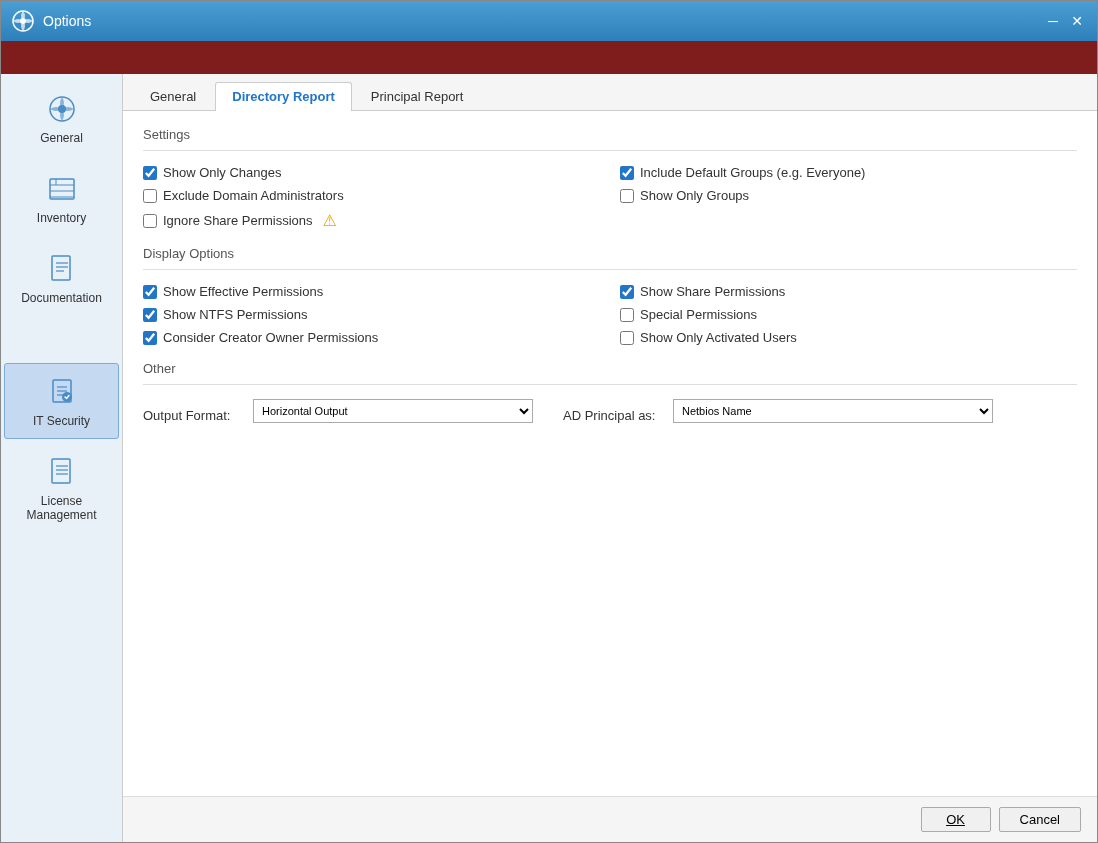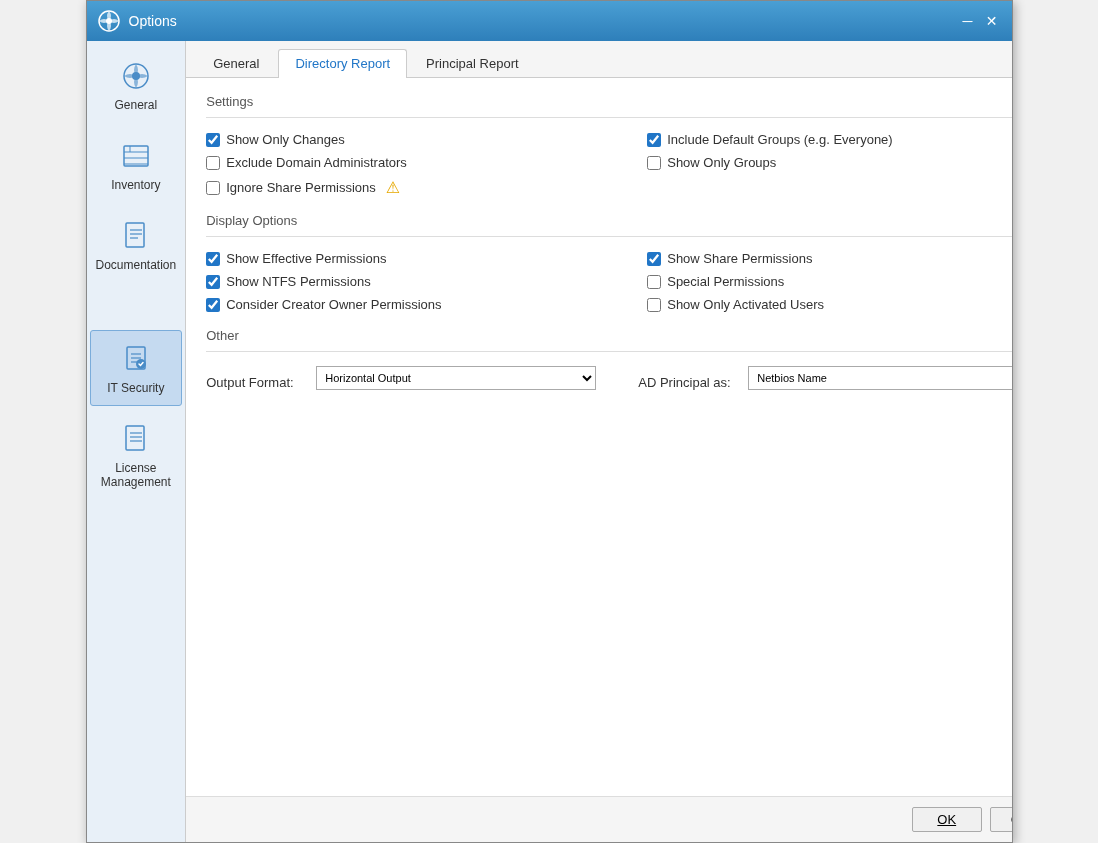--- a/index.html
+++ b/index.html
@@ -6,27 +6,28 @@
     body {
       font-family: 'Segoe UI', Tahoma, Geneva, Verdana, sans-serif;
       font-size: 13px;
       background: #f0f0f0;
       display: flex;
       justify-content: center;
       align-items: center;
       height: 100vh;
     }
     .window {
-      width: 927px;
+      width: 1098px;
       height: 843px;
       background: #7f1d1d;
       border: 1px solid #888;
       box-shadow: 2px 2px 10px rgba(0,0,0,0.3);
       display: flex;
       flex-direction: column;
+      gap: 33px;
     }
     .title-bar {
       background: linear-gradient(to bottom, #4a9fd4, #2e7fba);
       color: #fff;
       height: 40px;
       display: flex;
       align-items: center;
       padding: 0 10px;
       flex-shrink: 0;
     }
@@ -122,21 +123,21 @@
       color: #333;
       border-radius: 3px 3px 0 0;
       margin-right: 2px;
       background: transparent;
     }
     .tab.active {
       background: #fff;
       border-color: #ccc;
       border-bottom-color: #fff;
       color: #2176c7;
-      font-weight: normal;
+      font-weight: bold;
       margin-bottom: -1px;
     }
     .tab-content {
       flex: 1;
       padding: 16px 20px;
       overflow-y: auto;
     }
     .section-header {
       font-size: 13px;
       color: #555;
@@ -401,21 +402,21 @@
 
         <div class="other-section">
           <div class="section-header">Other</div>
           <hr class="section-divider">
           <div class="form-row">
             <span class="form-label">Output Format:</span>
             <select class="form-select">
               <option>Horizontal Output</option>
               <option>Vertical Output</option>
             </select>
-            <span style="margin-left: 32px;" class="form-label">AD Principal as:</span>
+            <span style="margin-left: 20px;" class="form-label">AD Principal as:</span>
             <select class="form-select form-select-small">
               <option>Netbios Name</option>
               <option>Distinguished Name</option>
               <option>UPN</option>
             </select>
           </div>
         </div>
       </div>
 
       <div class="footer">

